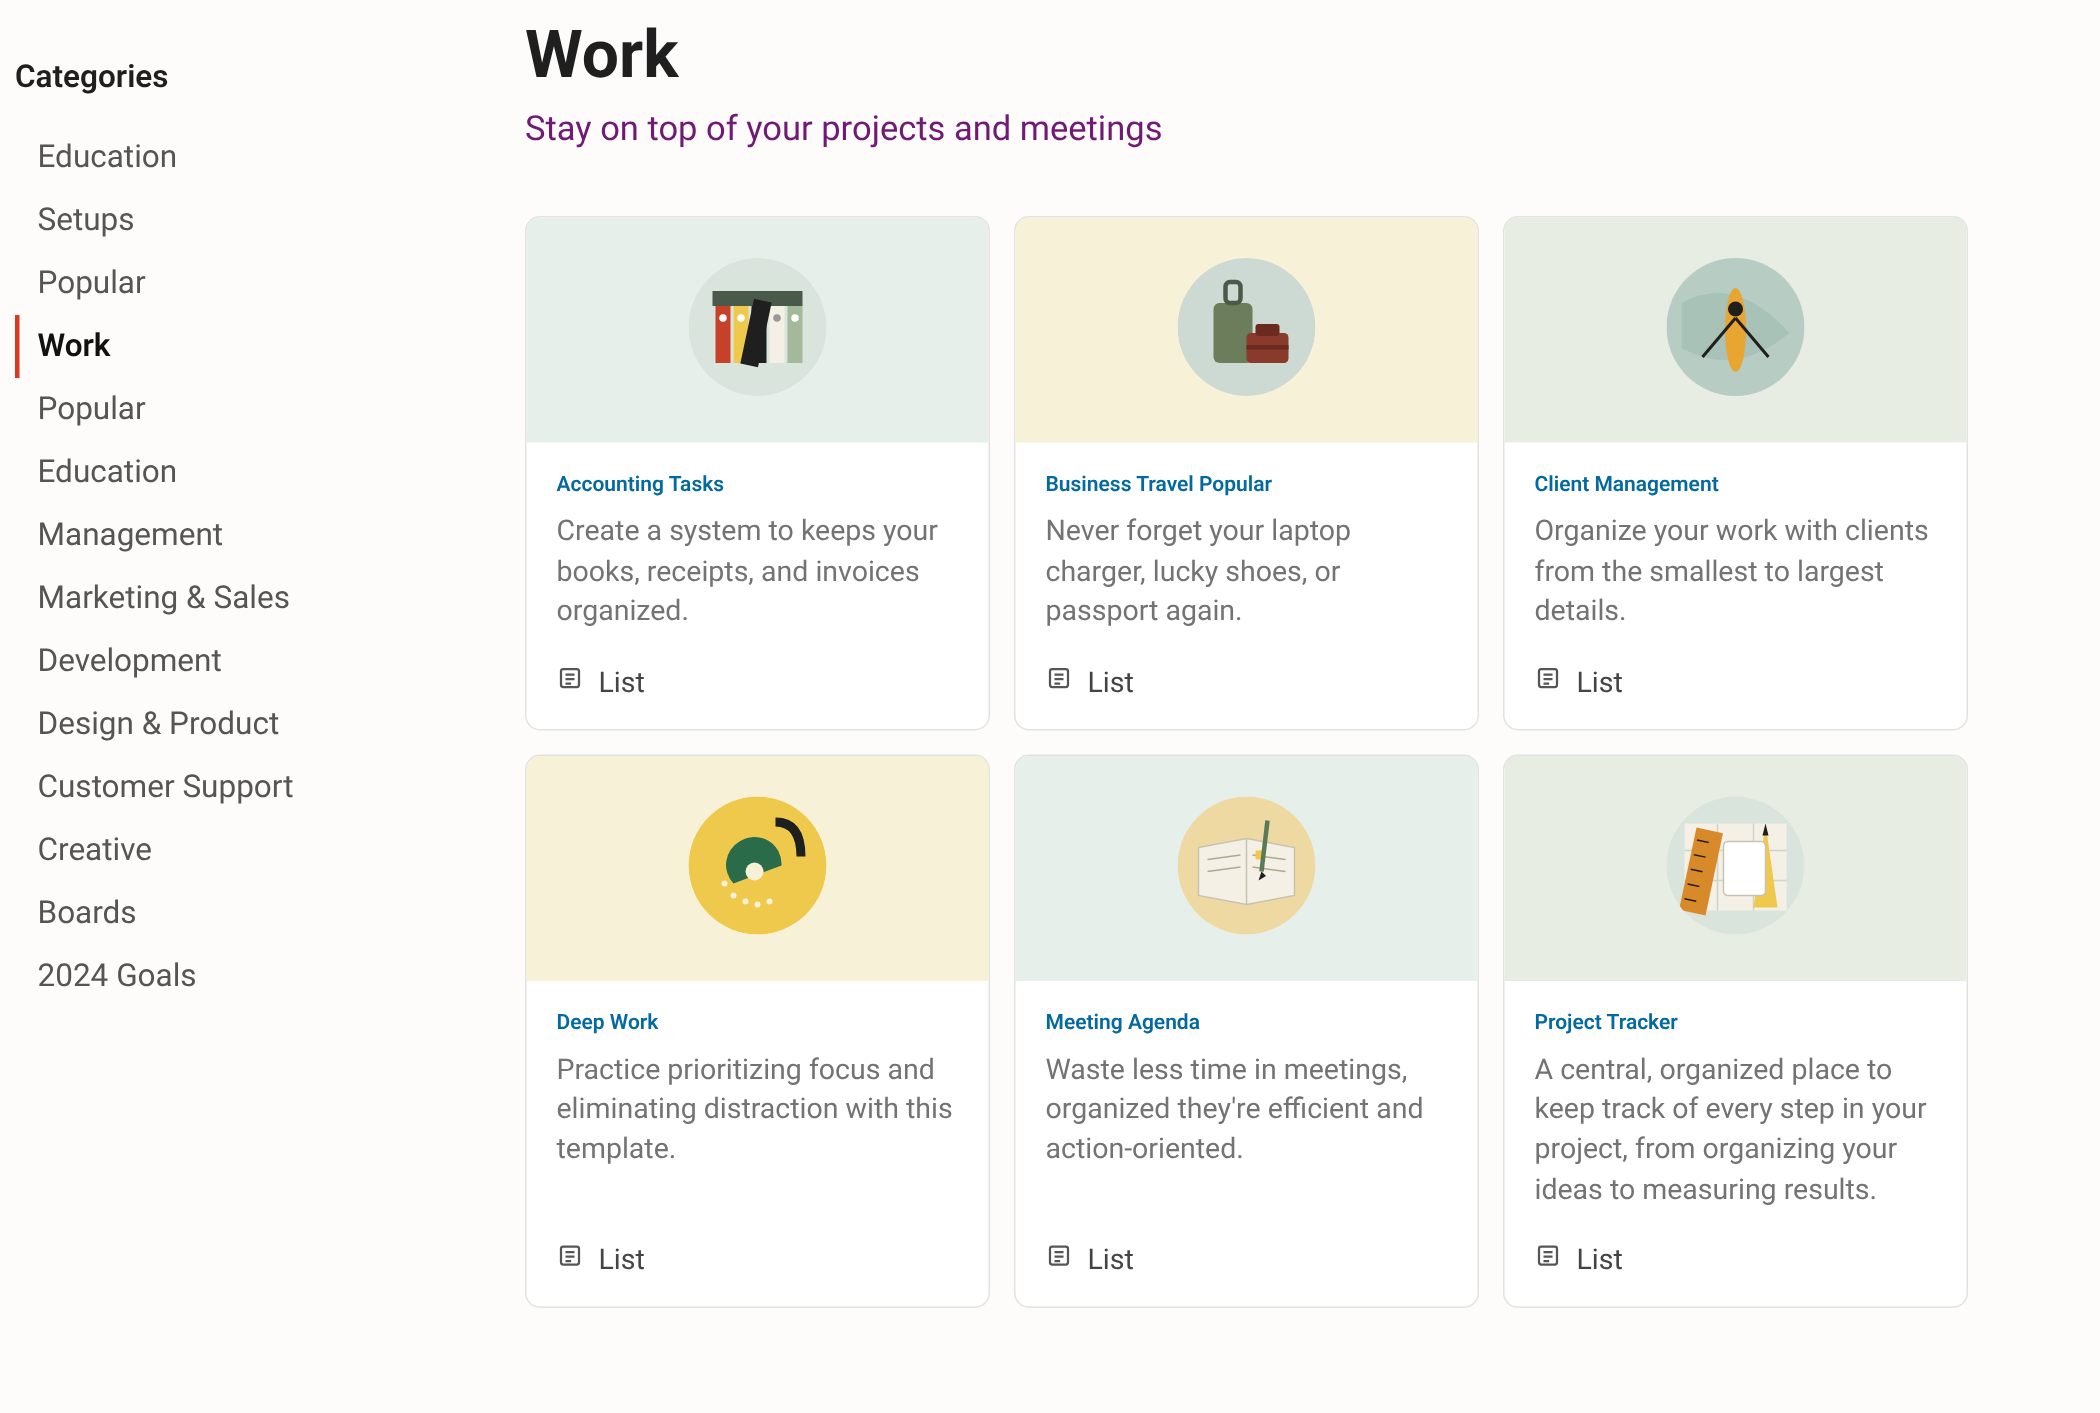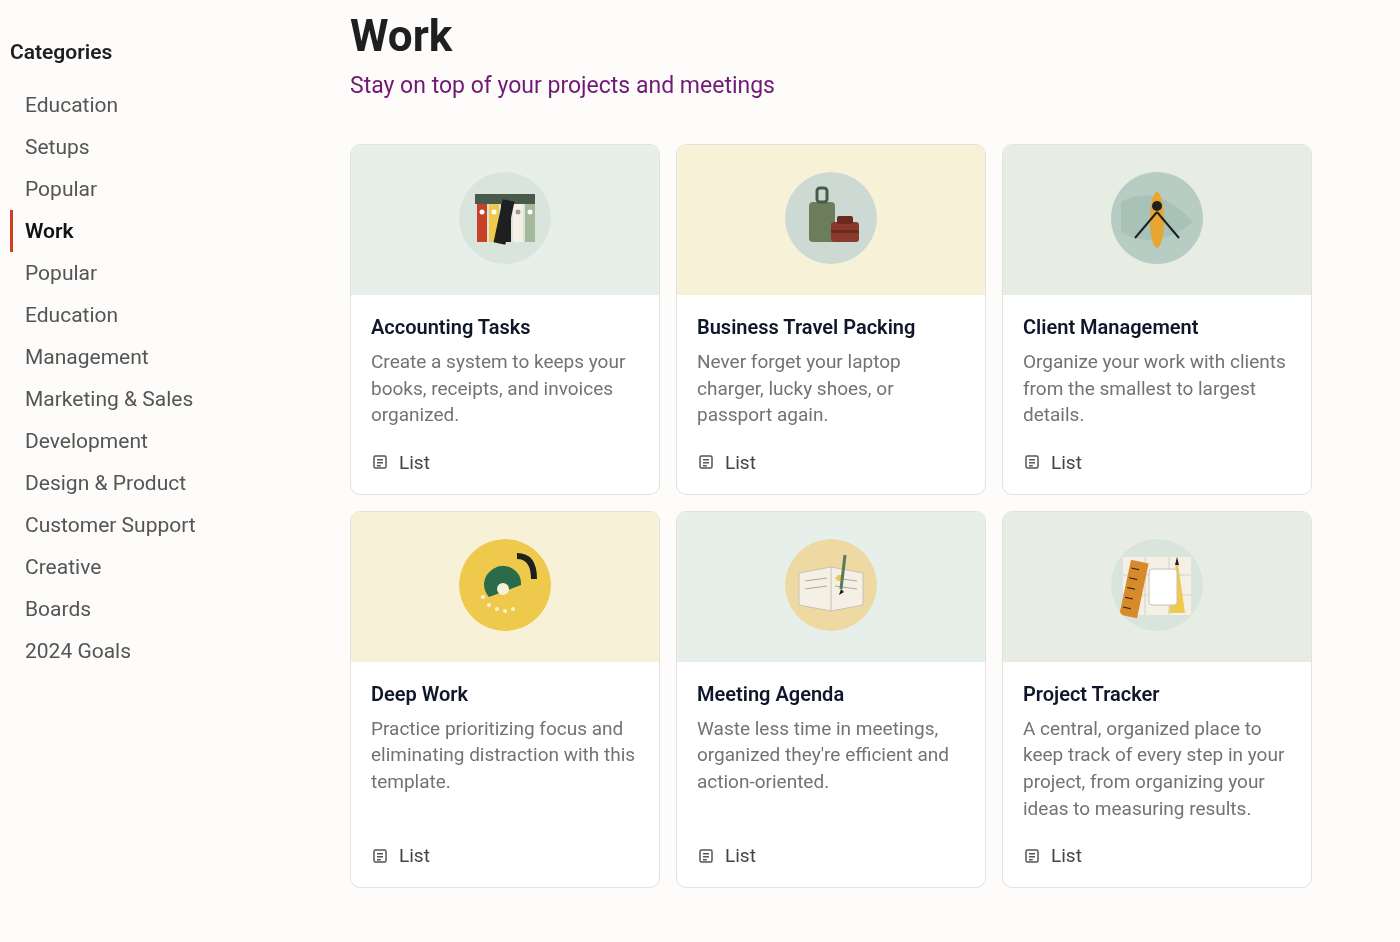--- a/index.html
+++ b/index.html
@@ -71,34 +71,34 @@
     justify-content: center;
   }
   .bg-mint  { background: #e6efe9; }
   .bg-cream { background: #f7f1d8; }
   .bg-sage  { background: #e8ede4; }
   .card-body {
     padding: 20px 20px 10px 20px;
     flex: 1;
   }
   .card-title {
-    font-size: 20px;
+    font-size: 14px;
     font-weight: 600;
-    color: #0f172a;
+    color: #0369a1;
     margin-bottom: 10px;
   }
   .card-desc {
     font-size: 19px;
     line-height: 1.4;
     color: #737373;
   }
   .card-foot {
     padding: 12px 20px 20px 20px;
     display: flex;
-    align-items: center;
+    align-items: flex-start;
     gap: 10px;
   }
   .list-icon {
     width: 18px; height: 18px;
     display: inline-flex;
     align-items: center; justify-content: center;
   }
   .list-label {
     font-size: 19px;
     color: #444;
@@ -171,21 +171,21 @@
             <span><svg class="illus" width="92" height="92" viewBox="0 0 92 92">
                 <circle cx="46" cy="46" r="46" fill="#cdd9d3"></circle>
         <rect x="24" y="30" width="26" height="40" rx="4" fill="#6b7d5a"></rect>
         <rect x="32" y="16" width="10" height="14" rx="3" fill="none" stroke="#4a5a4a" stroke-width="3"></rect>
         <rect x="46" y="50" width="28" height="20" rx="3" fill="#8a3a2a"></rect>
         <rect x="52" y="44" width="16" height="8" rx="2" fill="#6b2a1f"></rect>
         <rect x="46" y="58" width="28" height="3" fill="#6b2a1f"></rect>
       </svg></span>
           </div>
           <div class="card-body">
-            <div class="card-title">Business Travel Packing</div>
+            <div class="card-title">Business Travel Popular</div>
             <div class="card-desc">Never forget your laptop charger, lucky shoes, or passport again.</div>
           </div>
           <div class="card-foot">
             <span class="list-icon">
               <svg width="18" height="18" viewBox="0 0 24 24" fill="none" stroke="#555" stroke-width="2">
     <rect x="4" y="4" width="16" height="16" rx="2"></rect>
     <line x1="8" y1="9" x2="16" y2="9"></line>
     <line x1="8" y1="13" x2="16" y2="13"></line>
     <line x1="8" y1="17" x2="13" y2="17"></line>
   </svg>

